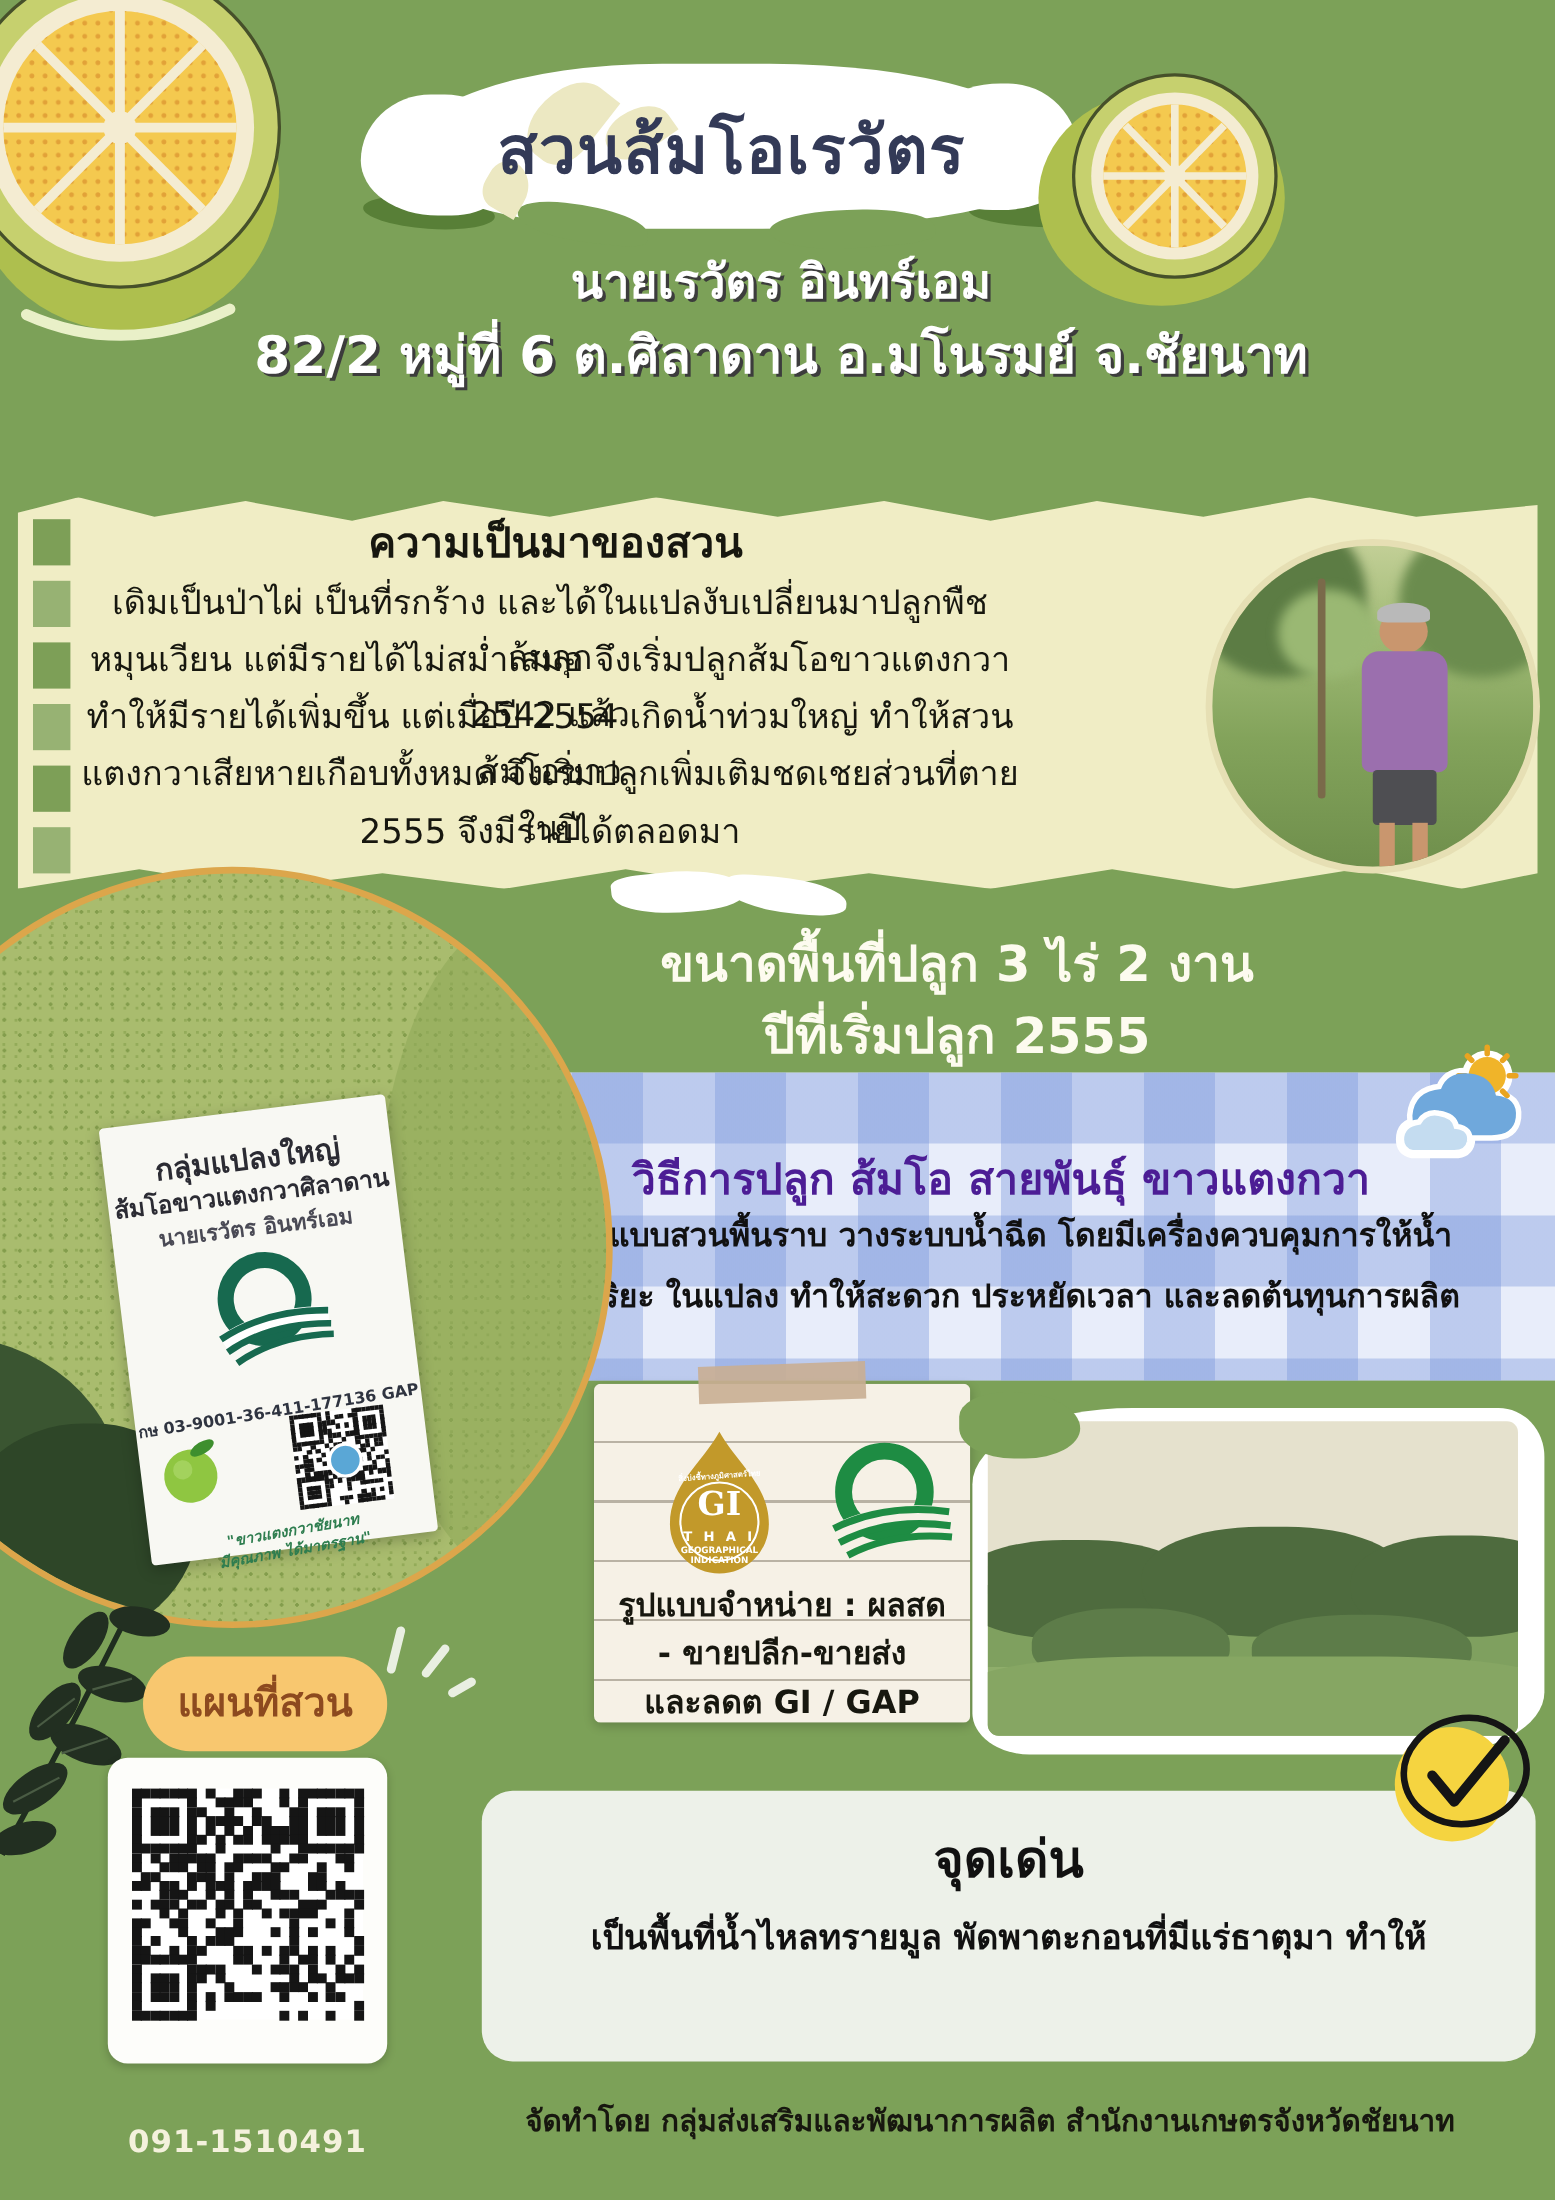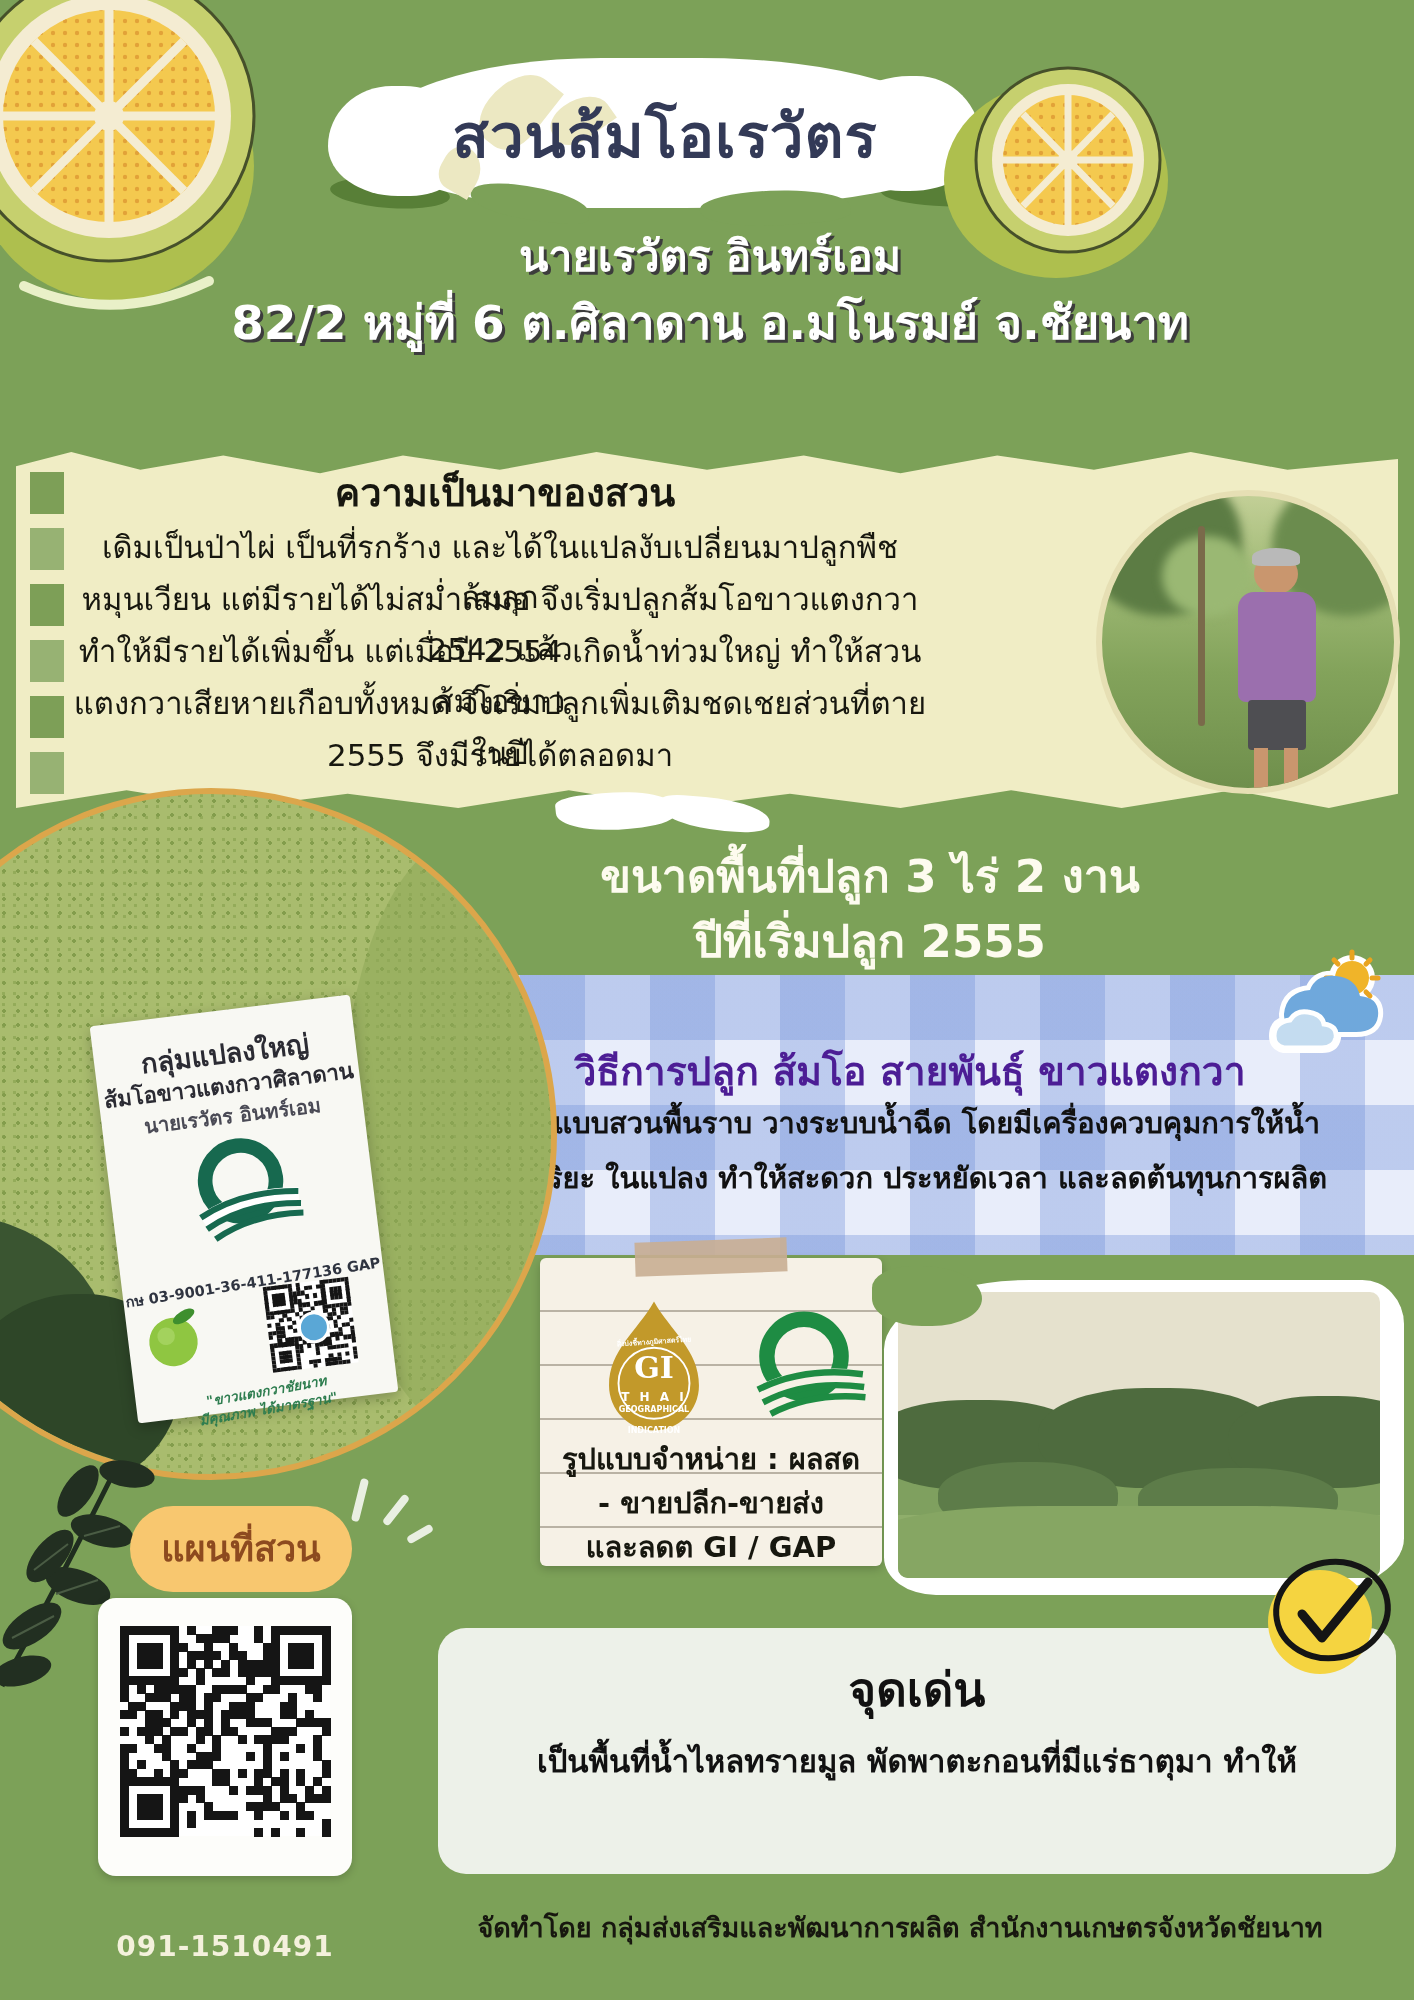--- a/index.html
+++ b/index.html
@@ -475,21 +475,21 @@
 
     <div class="abs gi-wrap">
       <svg width="124" height="142" viewBox="0 0 100 120" style="position:absolute;left:0;top:0;">
         <path d="M50 3 C36 28 12 44 12 74 a38 38 0 0 0 76 0 C88 44 64 28 50 3 Z" fill="#c2992a"></path>
         <circle cx="50" cy="72" r="30" fill="none" stroke="#fff" stroke-width="1.6"></circle>
       </svg>
       <div class="gi-text" style="top:38px;font-size:7px;transform:rotate(-4deg);">สิ่งบ่งชี้ทางภูมิศาสตร์ไทย</div>
       <div class="gi-text" style="top:52px;font-size:30px;font-family:'DejaVu Serif','Liberation Serif',serif;">GI</div>
       <div class="gi-text" style="top:92px;font-size:12px;letter-spacing:3px;">T H A I</div>
       <div class="gi-text" style="top:107px;font-size:8px;">GEOGRAPHICAL</div>
-      <div class="gi-text" style="top:116px;font-size:8px;margin-top:12px;">INDICATION</div>
+      <div class="gi-text" style="top:116px;font-size:8px;">INDICATION</div>
     </div>
 
     <svg class="abs" style="left:200px;top:42px;" width="128" height="128" viewBox="0 0 100 100">
       <circle cx="50" cy="44" r="29" fill="none" stroke="#1e8c43" stroke-width="12"></circle>
       <path d="M16 74 Q50 56 96 62" fill="none" stroke="#f6f1e6" stroke-width="14"></path>
       <path d="M14 70 Q50 52 96 58" fill="none" stroke="#1e8c43" stroke-width="5"></path>
       <path d="M18 80 Q52 62 97 68" fill="none" stroke="#1e8c43" stroke-width="5"></path>
       <path d="M24 89 Q56 72 98 76" fill="none" stroke="#1e8c43" stroke-width="5"></path>
     </svg>
     <div class="abs ctr card-line" style="top:178px;">รูปแบบจำหน่าย : ผลสด</div>

